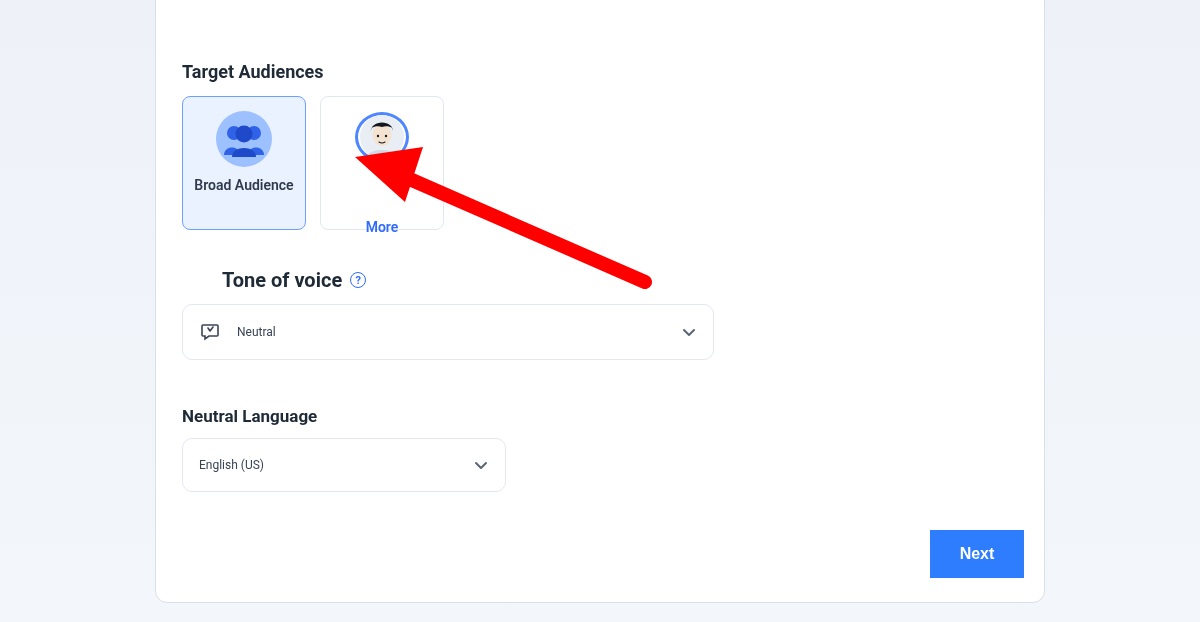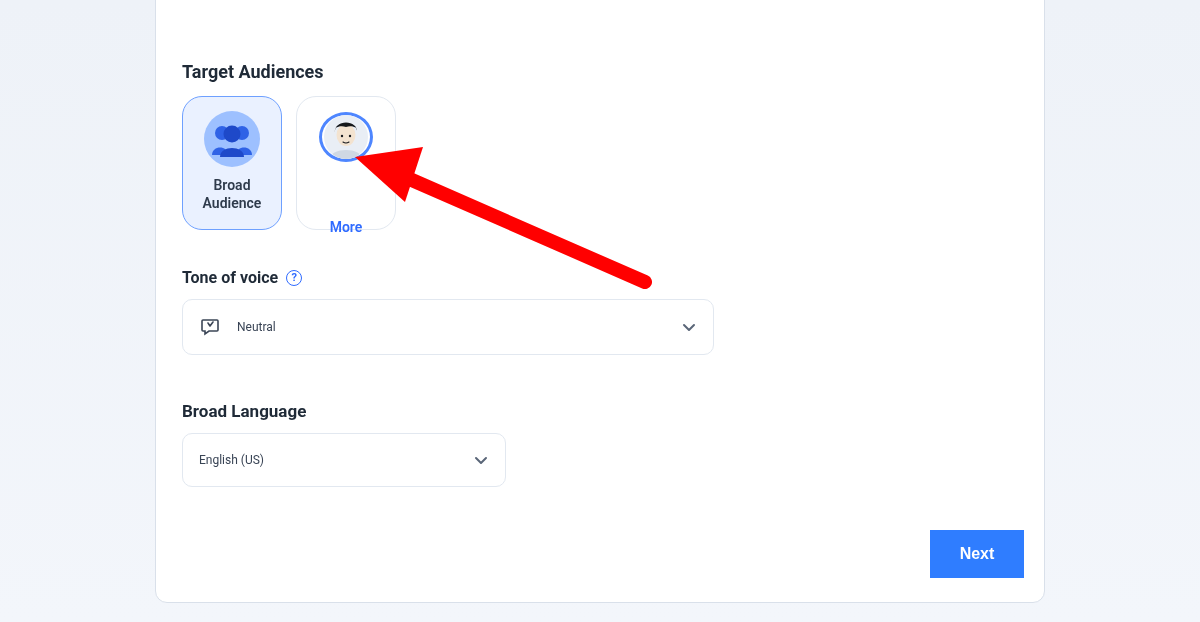--- a/index.html
+++ b/index.html
@@ -34,23 +34,23 @@
   }
   .section-title {
     font-size: 18px;
     font-weight: 700;
     color: #1f2a37;
     margin: 58px 0 14px 0;
   }
   .section-title:first-child { margin-top: 62px; }
   .audience-row { display: flex; gap: 14px; }
   .aud-card {
-    width: 100px;
+    width: 124px;
     height: 134px;
-    border-radius: 20px;
+    border-radius: 8px;
     display: flex;
     flex-direction: column;
     align-items: center;
     justify-content: flex-start;
     padding-top: 12px;
     cursor: pointer;
     position: relative;
   }
   .aud-card.selected {
     background: #eaf1ff;
@@ -84,23 +84,24 @@
     border: 3px solid #4e86ff;
     display: flex; align-items: center; justify-content: center;
     background: #ffffff;
     margin-top: 3px;
   }
   .field-label-row {
     display: flex; align-items: center; gap: 8px;
     margin-top: 38px;
   }
   .field-label {
-    font-size: 16px;
+    font-size: 20px;
     font-weight: 700;
     color: #1f2a37;
+    margin-left: 40px;
   }
   .help-ico {
     width: 16px; height: 16px;
     border-radius: 50%;
     border: 1.6px solid #2f6bff;
     color: #2f6bff;
     font-size: 11px;
     font-weight: 700;
     display: inline-flex;
     align-items: center;
@@ -223,21 +224,21 @@
         </svg>
       </span>
       <span class="select-text">Neutral</span>
       <span class="chev">
         <svg width="16" height="16" viewBox="0 0 16 16">
             <path d="M3 6 l5 5 l5 -5" stroke="#5a6678" stroke-width="2" fill="none" stroke-linecap="round" stroke-linejoin="round"></path>
           </svg>
       </span>
     </div>
 
-    <div class="field-label-2">Broad Language</div>
+    <div class="field-label-2">Neutral Language</div>
 
     <div class="select-wrap small">
       <span class="select-text">English (US)</span>
       <span class="chev">
         <svg width="16" height="16" viewBox="0 0 16 16">
             <path d="M3 6 l5 5 l5 -5" stroke="#5a6678" stroke-width="2" fill="none" stroke-linecap="round" stroke-linejoin="round"></path>
           </svg>
       </span>
     </div>
 

